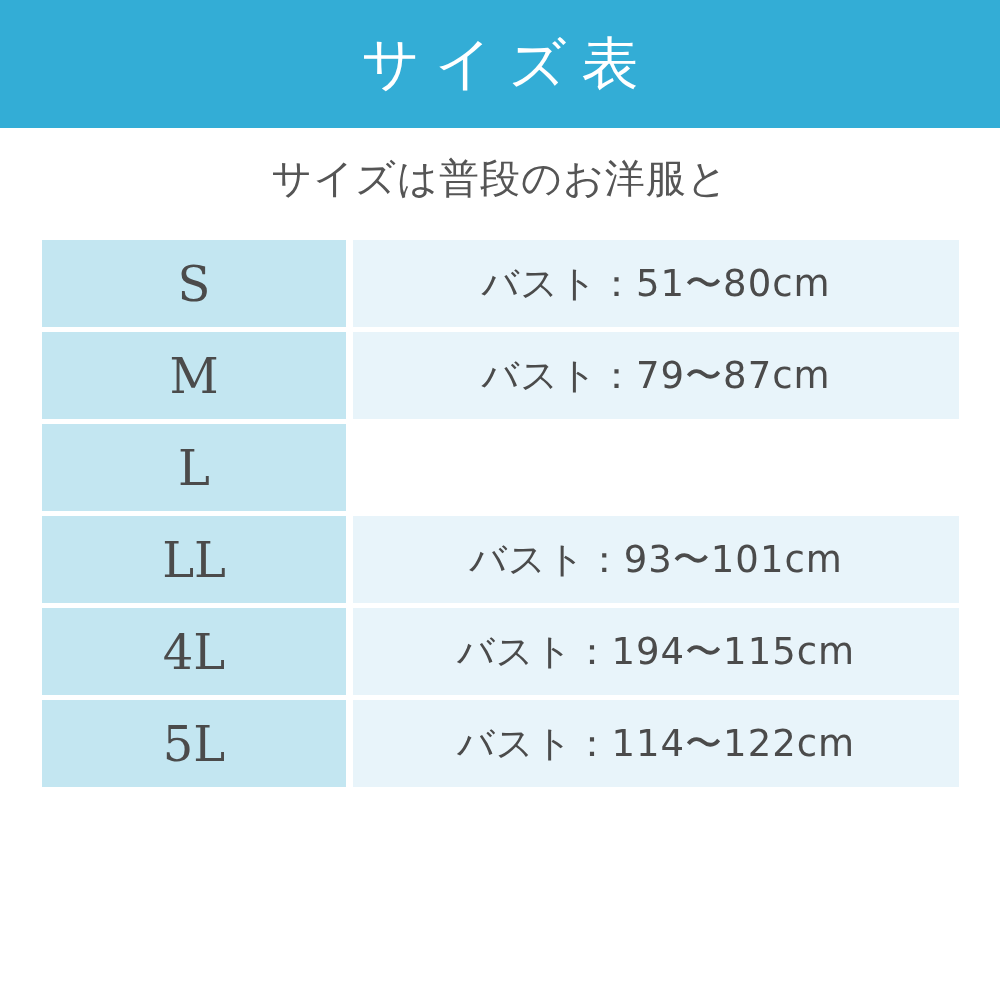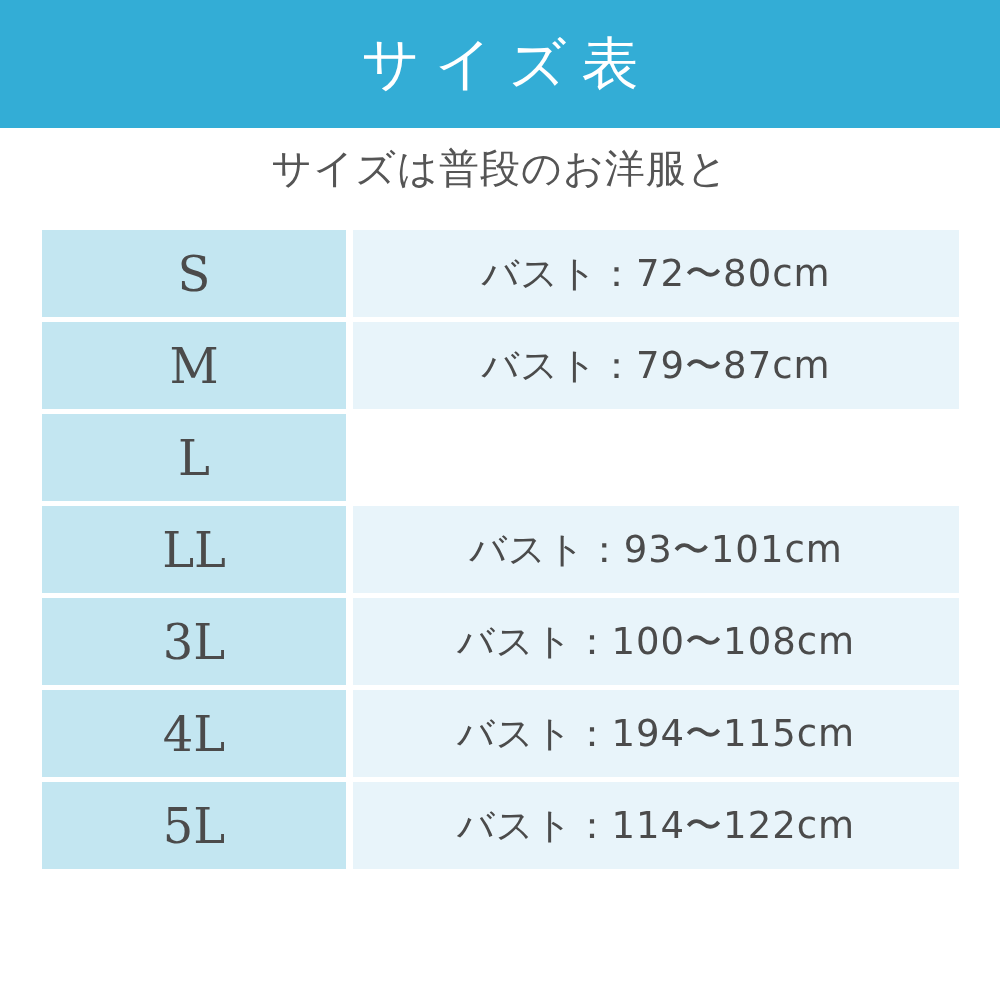--- a/index.html
+++ b/index.html
@@ -27,21 +27,21 @@
   .banner h1 {
     margin: 0;
     font-family: "DejaVu Serif", "Liberation Serif", serif;
     font-weight: 500;
     font-size: 57px;
     letter-spacing: 15px;
     padding-left: 15px; 
     color: var(--header_text, #FFFFFF);
   }
   .intro {
-    margin: 10px 0 0 0;
+    margin: 20px 0 0 0;
     text-align: center;
     font-size: 40px;
     line-height: 60px;
     letter-spacing: 1px;
     color: var(--intro_text, #555555);
     font-weight: 500;
   }
   .size-table {
     margin: 32px 0 0 42px;
     width: 917px;
@@ -85,41 +85,37 @@
   </header>
 
   <p class="intro">
     <span>サイズは普段のお洋服と</span><br>
   </p>
 
   <div class="size-table">
 
     <div class="row">
       <div class="cell size">S</div>
-      <div class="cell bust">バスト：72〜80cm</div>
+      <div class="cell bust">バスト：51〜80cm</div>
     </div>
 
     <div class="row">
       <div class="cell size">M</div>
       <div class="cell bust">バスト：79〜87cm</div>
     </div>
 
     <div class="row">
       <div class="cell size">L</div>
     </div>
 
     <div class="row">
       <div class="cell size">LL</div>
       <div class="cell bust">バスト：93〜101cm</div>
     </div>
 
-    <div class="row">
-      <div class="cell size">3L</div>
-      <div class="cell bust">バスト：100〜108cm</div>
-    </div>
 
     <div class="row">
       <div class="cell size">4L</div>
       <div class="cell bust">バスト：194〜115cm</div>
     </div>
 
     <div class="row">
       <div class="cell size">5L</div>
       <div class="cell bust">バスト：114〜122cm</div>
     </div>

